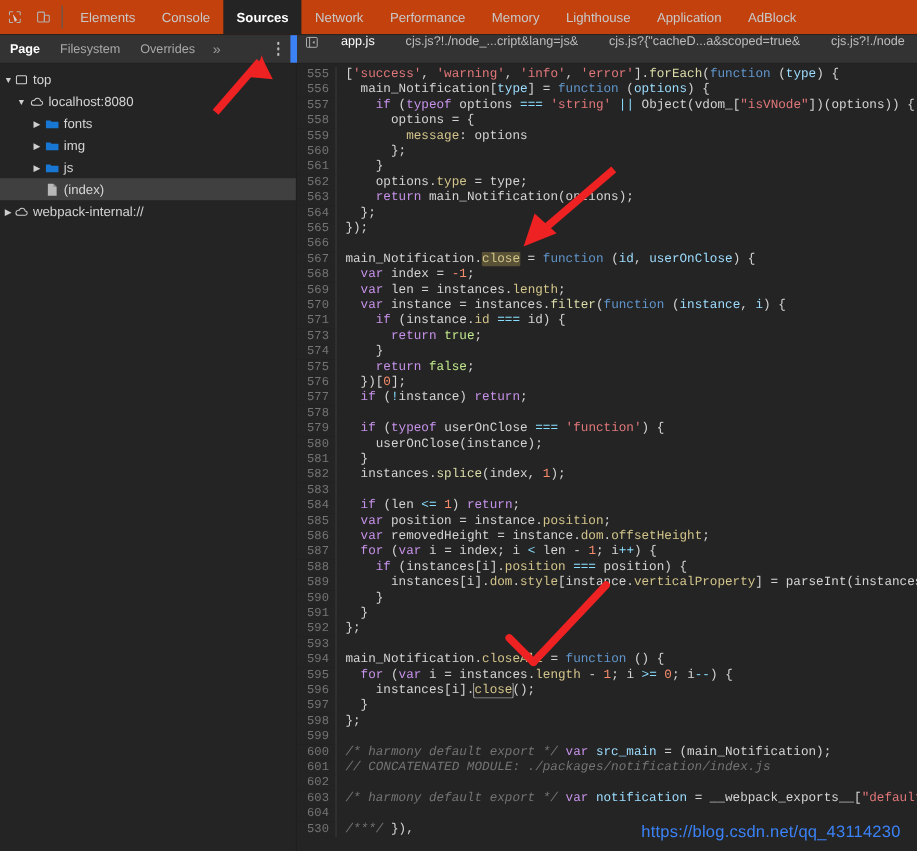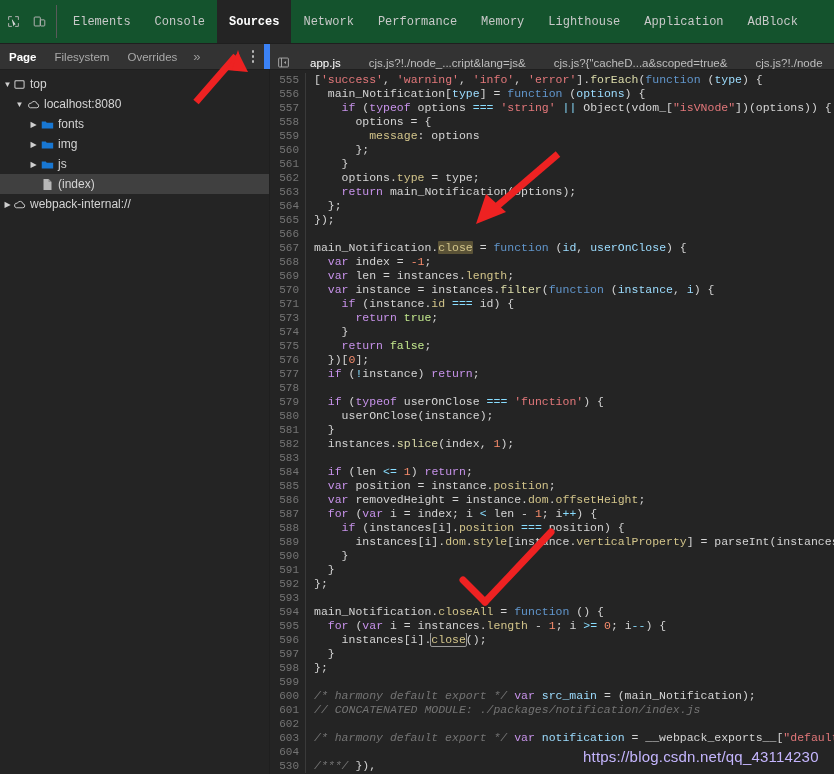--- a/index.html
+++ b/index.html
@@ -7,24 +7,23 @@
     width: 834px; height: 774px;
     background: #242424;
     font-family: "Liberation Sans", sans-serif;
     overflow: hidden;
   }
   #app { position: relative; width: 834px; height: 774px; background: #242424; }
 
   
   .dt-toolbar {
     display: flex; align-items: stretch;
-    height: 44px;
-    background: #14532d;
+    height: 32px;
+    background: #c2410c;
     border-bottom: 1px solid #1f1f1f;
-    font-family: Liberation Mono, monospace;
   }
   .dt-iconbtn {
     width: 26px; display: flex; align-items: center; justify-content: center;
     color: #b3b3b3;
   }
   .dt-sep { width: 1px; background: #5a5a5a; margin: 5px 4px; }
   .dt-tabs { display: flex; align-items: stretch; }
   .dt-tab {
     display: flex; align-items: center;
     padding: 0 12px;
@@ -47,21 +46,21 @@
     font-size: 11.5px; color: #a9a9a9; white-space: nowrap;
   }
   .nav-tab.active { color: #ffffff; font-weight: bold; }
   .nav-more { display:flex; align-items:center; padding: 0 7px; color:#9a9a9a; font-size: 13px; }
   .nav-dots {
     margin-left: auto; width: 22px;
     display: flex; flex-direction: column; align-items: center; justify-content: center; gap: 2.5px;
   }
   .nav-dots i { width: 2.5px; height: 2.5px; background: #b9b9b9; border-radius: 50%; display:block; }
 
-  .file-tabs { flex: 1; display: flex; align-items: flex-end; overflow: hidden; background: #333333; }
+  .file-tabs { flex: 1; display: flex; align-items: flex-start; overflow: hidden; background: #333333; }
   .ft-icon {
     width: 26px; display: flex; align-items: center; justify-content: center;
     color: #b0b0b0; flex: none;
   }
   .file-tab {
     display: flex; align-items: center; padding: 0 14px;
     font-size: 11.5px; color: #bdbdbd; white-space: nowrap; flex: none;
   }
   .file-tab.active { background: #333333; color: #ffffff; }
 
@@ -111,21 +110,21 @@
   .op { color: #89ddff; }           
   .b  { color: #c3e88d; }           
   .hl { background: #5a5236; border-radius: 1px; }     
   .box { outline: 1px solid #9a9a9a; border-radius: 1px; }  
 
   
   .anno { position: absolute; pointer-events: none; }
 
   .watermark {
     position: absolute; left: 583px; top: 748px;
-    font-size: 15px; color: #c4b5fd;
+    font-size: 15px; color: #3b82f6;
     font-family: "Liberation Sans", sans-serif;
     letter-spacing: 0.2px;
   }
 </style>
 </head>
 <body>
 
 <div id="app">
 
   <div class="dt-toolbar">

